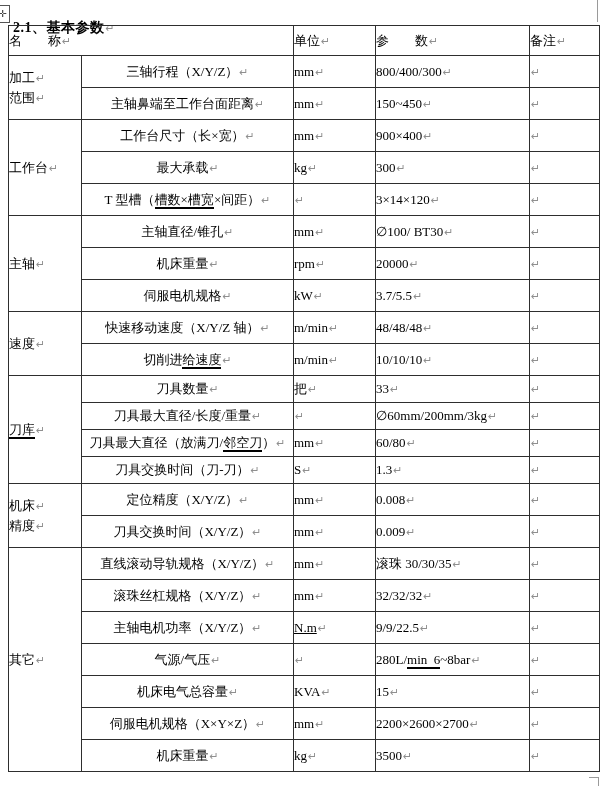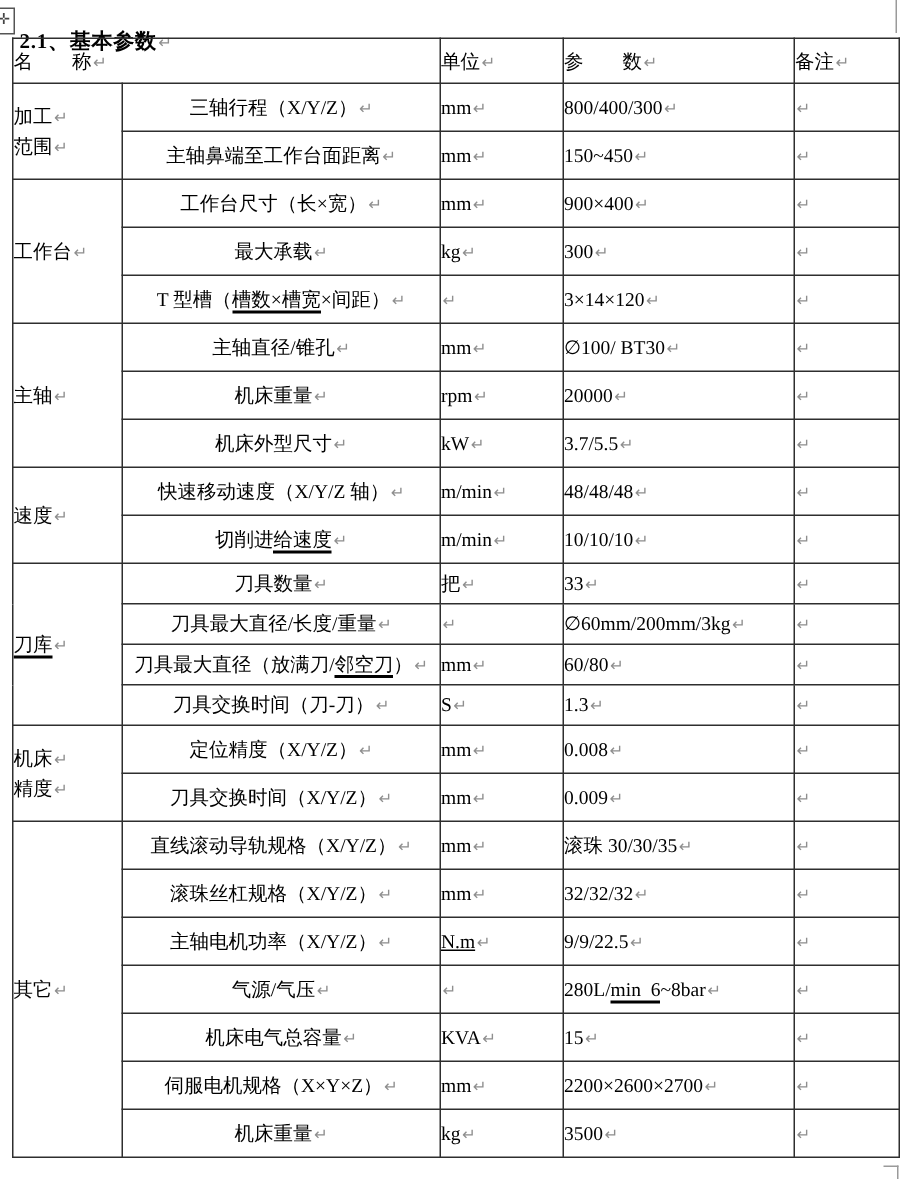--- a/index.html
+++ b/index.html
@@ -129,21 +129,21 @@
     <td class="param-v"><span>∅100/ BT30</span><span class="pilcrow">↵</span></td>
     <td class="note"><span class="pilcrow">↵</span></td>
   </tr>
   <tr>
     <td class="name"><span class="zh">机床重量</span><span class="pilcrow">↵</span></td>
     <td class="unit"><span>rpm</span><span class="pilcrow">↵</span></td>
     <td class="param-v"><span>20000</span><span class="pilcrow">↵</span></td>
     <td class="note"><span class="pilcrow">↵</span></td>
   </tr>
   <tr>
-    <td class="name"><span class="zh">机床外型尺寸</span><span class="pilcrow">↵</span></td>
+    <td class="name"><span class="zh">伺服电机规格</span><span class="pilcrow">↵</span></td>
     <td class="unit"><span>kW</span><span class="pilcrow">↵</span></td>
     <td class="param-v"><span>3.7/5.5</span><span class="pilcrow">↵</span></td>
     <td class="note"><span class="pilcrow">↵</span></td>
   </tr>
 
   <tr>
     <td class="cat" rowspan="2"><span class="one"><span>速度</span><span class="pilcrow">↵</span></span></td>
     <td class="name"><span class="zh">快速移动速度（X/Y/Z 轴）</span><span class="pilcrow">↵</span></td>
     <td class="unit"><span>m/min</span><span class="pilcrow">↵</span></td>
     <td class="param-v"><span>48/48/48</span><span class="pilcrow">↵</span></td>

